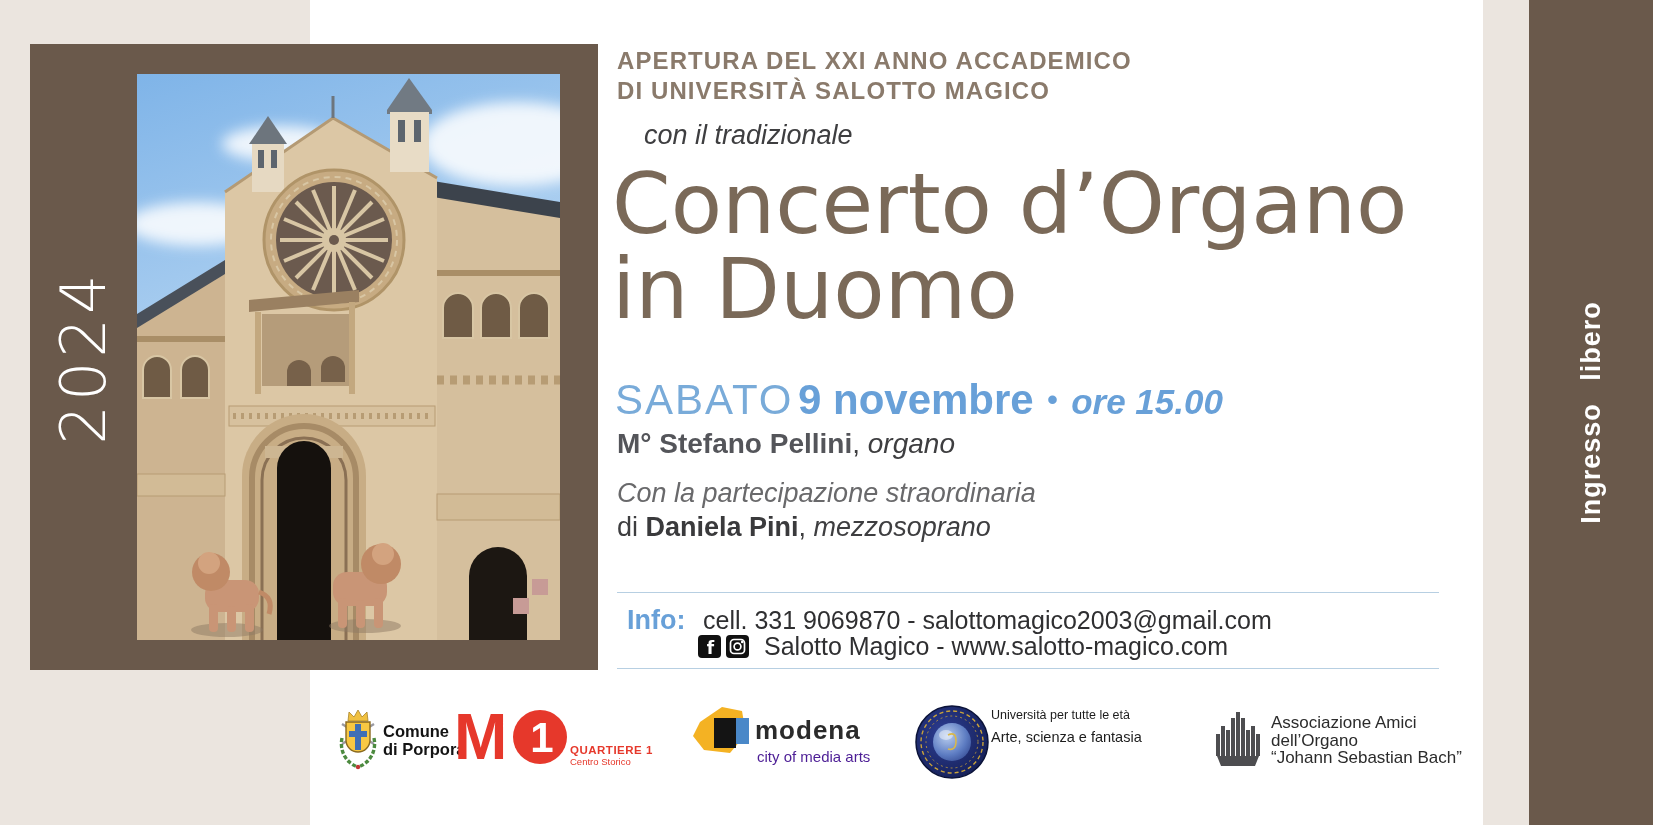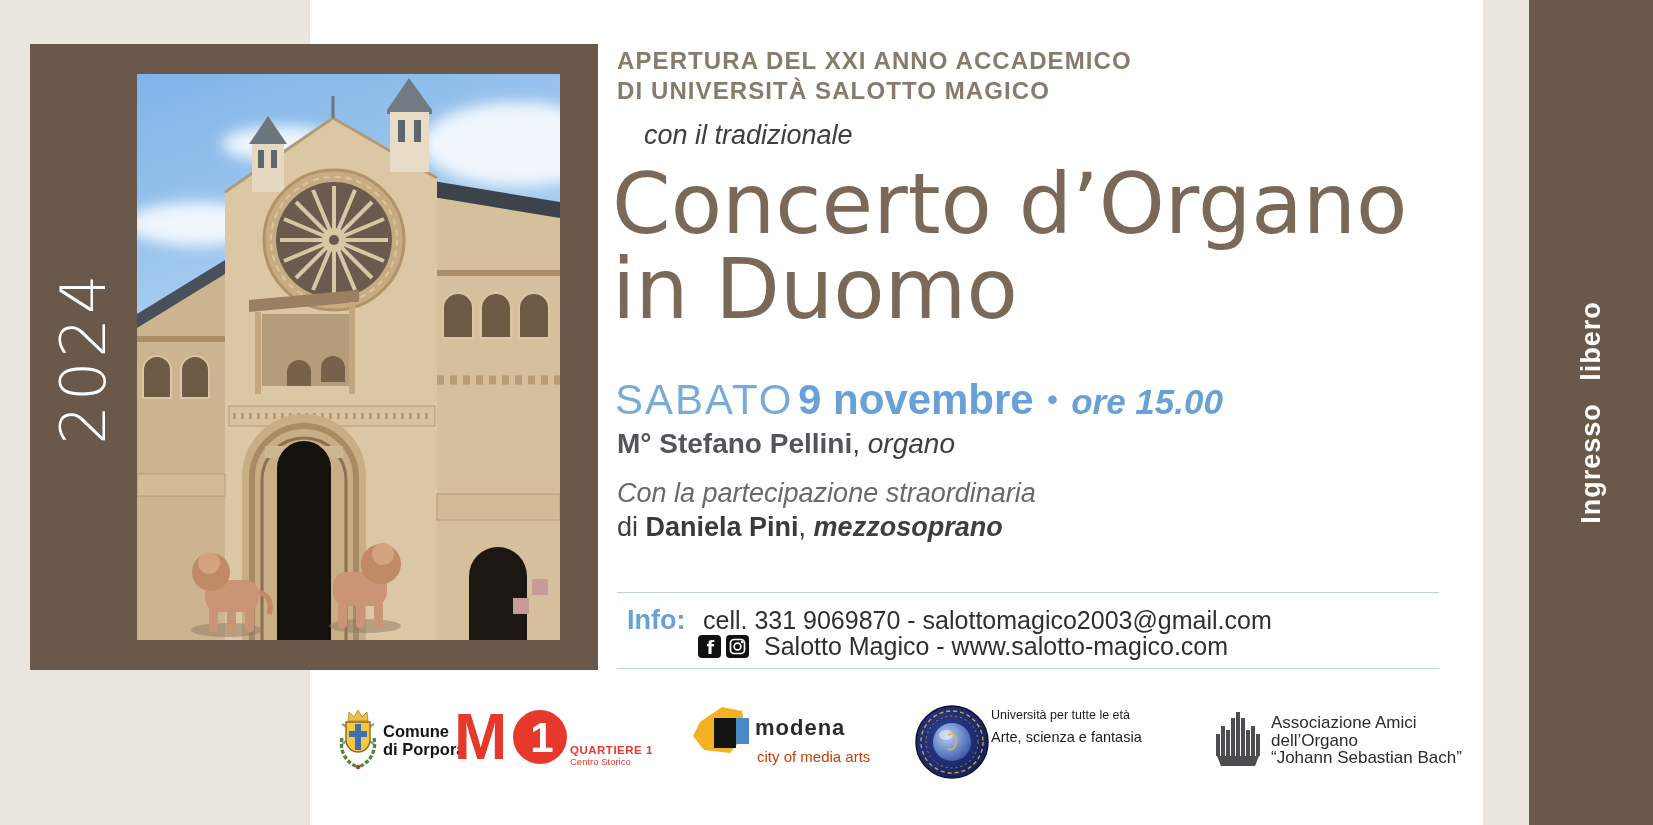--- a/index.html
+++ b/index.html
@@ -33,36 +33,36 @@
   .schedule .day{font-size:42px;font-weight:normal;letter-spacing:2px;color:#79abd9;}
   .schedule .date{font-size:42px;font-weight:bold;}
   .schedule .bullet{font-size:30px;font-weight:bold;margin:0 9px;vertical-align:4px;}
   .schedule .time{font-size:35px;font-weight:bold;font-style:italic;}
   .main-performer{left:617px;top:428px;font-size:28px;color:#3e3e40;}
   .main-performer .name{font-weight:bold;color:#54555a;}
   .main-performer .role{font-style:italic;}
   .guest{left:617px;top:476px;font-size:27px;line-height:34px;color:#3e3e40;}
   .guest .intro{font-style:italic;color:#69696b;}
   .guest .gname{font-weight:bold;color:#3a3a3c;}
-  .guest .grole{font-style:italic;font-weight:bold;}
+  .guest .grole{font-style:italic;}
   .divider{left:617px;width:822px;height:1px;background:#b7cfe2;}
   .d1{top:592px;} .d2{top:668px;}
   .info-label{left:627px;top:605px;font-size:27px;font-weight:bold;color:#68a0d8;}
   .info-contact{left:703px;top:606px;font-size:25px;color:#2f2f31;}
   .info-social{left:698px;top:632px;display:flex;align-items:center;}
   .info-social .icn{width:23px;height:23px;margin-right:5px;}
   .info-social .txt{font-size:25px;color:#2f2f31;margin-left:10px;}
   
   .comune-text{left:383px;top:722px;font-size:16.5px;font-weight:bold;
     line-height:18px;color:#141414;}
   .m1-text{left:570px;top:745px;color:#e6382b;line-height:11px;}
   .m1-text .l1{font-size:11.5px;font-weight:bold;letter-spacing:0.5px;}
   .m1-text .l2{font-size:9.5px;}
-  .media-name{left:755px;top:715px;font-size:22px;font-weight:bold;color:#2b2b2b;letter-spacing:1px;text-align:center;}
-  .media-tag{left:757px;top:748px;font-size:15px;color:#c2410c;}
+  .media-name{left:755px;top:715px;font-size:26px;font-weight:bold;color:#2b2b2b;letter-spacing:1px;text-align:center;}
+  .media-tag{left:757px;top:748px;font-size:15px;color:#4c1d95;}
   .salotto-text{left:991px;top:708px;color:#1c1c1c;}
   .salotto-text .l1{font-size:12.5px;display:block;}
   .salotto-text .nm{display:block;font-family:"DejaVu Serif",serif;font-style:italic;
     font-size:29px;line-height:33px;margin-top:1px;}
   .salotto-text .l2{font-size:14.5px;display:block;margin-top:7px;}
   .organo-text{left:1271px;top:714px;font-size:17px;line-height:17.5px;color:#2b2b2b;}
   .logo-svg{display:block;}
 </style>
 </head>
 <body>

